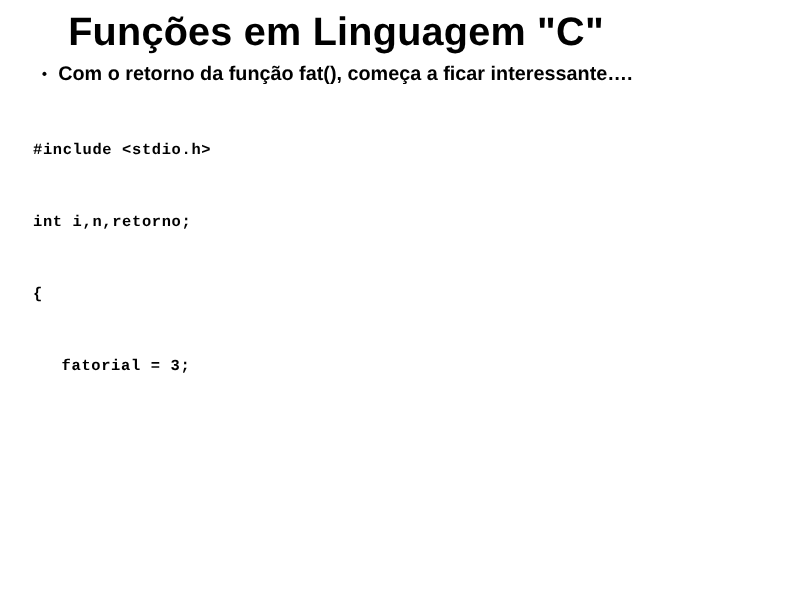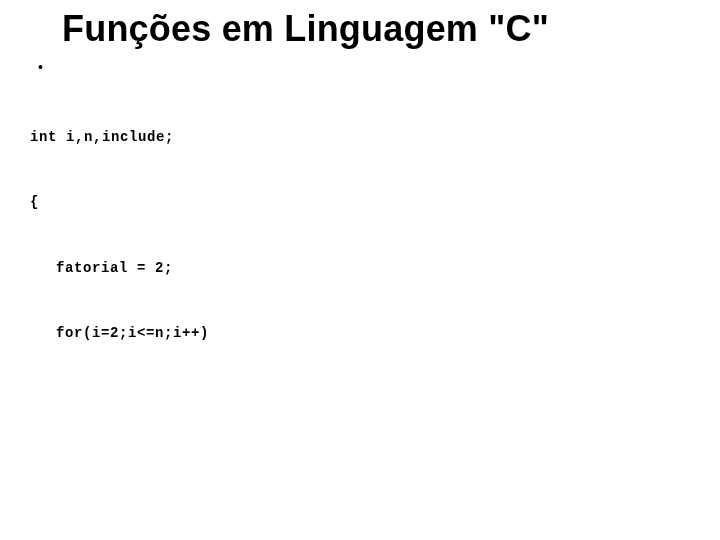--- a/index.html
+++ b/index.html
@@ -54,27 +54,28 @@
 </style>
 </head>
 <body>
 
 <div class="slide">
 
   <div class="title">Funções em Linguagem "C"</div>
 
   <div class="bullet-row">
     <span class="bullet-dot">•</span>
+    <span class="bullet-text">Com o retorno da função fat(), começa a ficar interessante….</span>
   </div>
 
   <div class="code">
-    <span class="row">int i,n,include;</span>
+    <span class="row">#include &lt;stdio.h&gt;</span>
+    <span class="row">int i,n,retorno;</span>
     <span class="row">{</span>
-    <span class="row"><span class="indent1">fatorial = 2;</span></span>
-    <span class="row"><span class="indent1">for(i=2;i&lt;=n;i++)</span></span>
+    <span class="row"><span class="indent1">fatorial = 3;</span></span>
     
     
     
     
     
     
     
     
     
     

